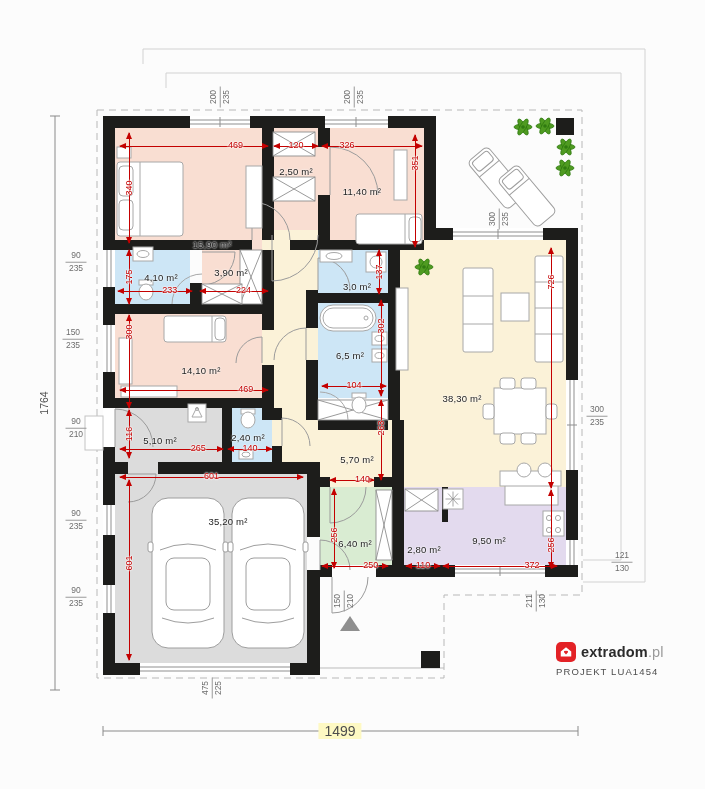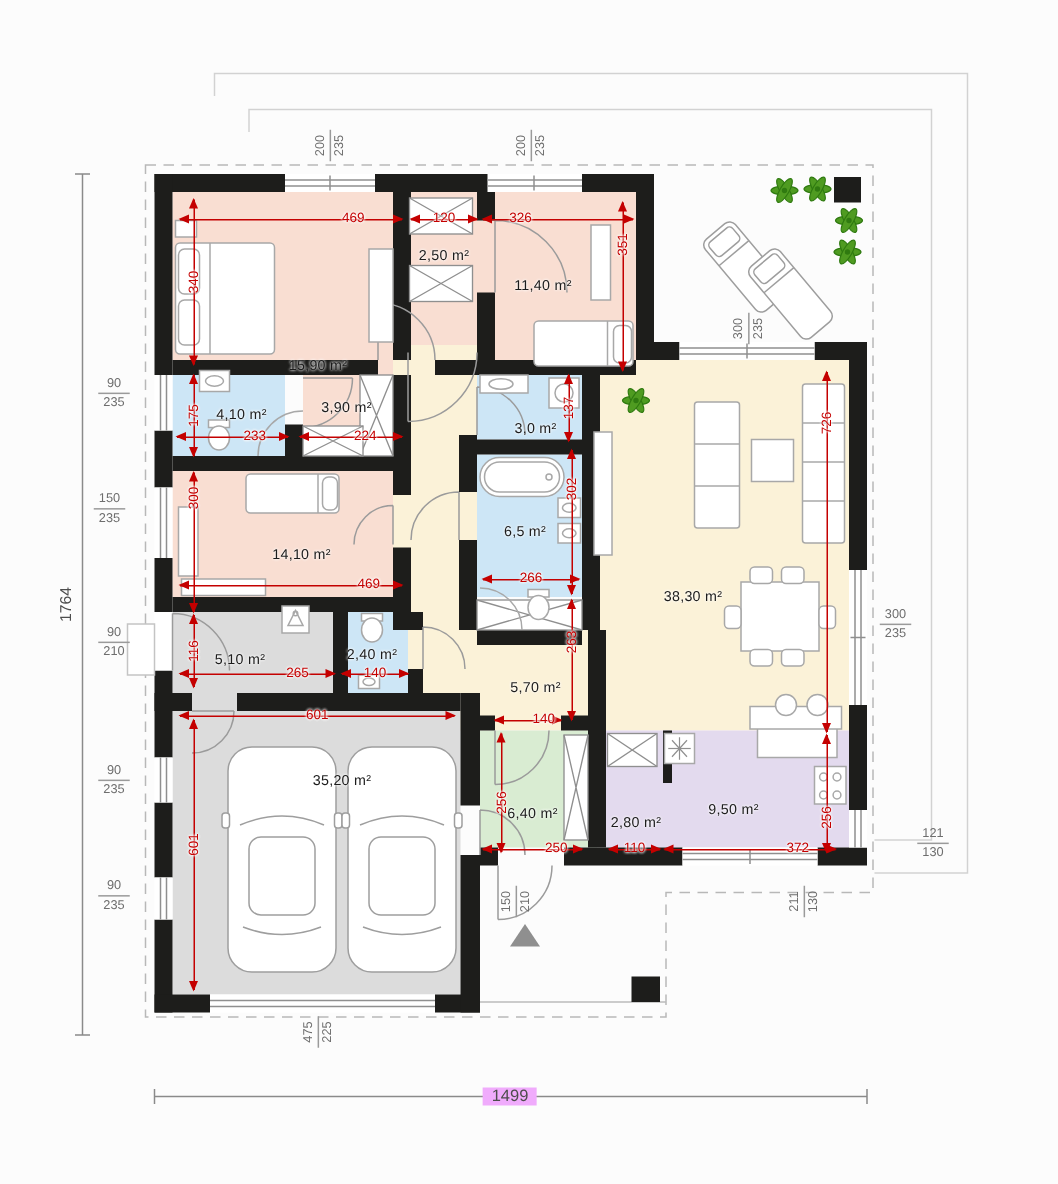--- a/index.html
+++ b/index.html
@@ -32,21 +32,21 @@
   .dim.v span{left:0;transform:translate(-50%,-50%) rotate(-90deg);}
   
   .openlab{position:absolute;display:flex;flex-direction:column;align-items:center;
     font-size:8.5px;line-height:1.15;color:var(--label-gray,#6e6e6e);transform:translate(-50%,-50%);white-space:nowrap;}
   .openlab .bar{width:21px;height:1px;background:#9a9a9a;margin:1px 0;}
   .openlab.rot{transform:translate(-50%,-50%) rotate(-90deg);}
   
   .overall-v{position:absolute;left:44px;top:403px;z-index:4;transform:translate(-50%,-50%) rotate(-90deg);
     font-size:10.5px;color:#4d4d4d;}
   .overall-h{position:absolute;left:340px;top:731px;z-index:4;transform:translate(-50%,-50%);
-    font-size:11px;color:#4d4d4d;background:#f0abfc;padding:0 6px;}
+    font-size:14px;color:#4d4d4d;background:#fef9c3;padding:0 6px;}
   
   .brand{position:absolute;left:556px;top:642px;z-index:5;}
   .brand-row{display:flex;align-items:center;gap:5px;}
   .brand-icon{width:20px;height:20px;background:var(--brand-red,#e32226);border-radius:5px;
     display:flex;align-items:center;justify-content:center;}
   .brand-text{font-size:14.5px;color:#2b2b2b;font-weight:bold;letter-spacing:.2px;}
   .brand-text i{font-style:normal;font-weight:normal;color:#9a9a9a;}
   .brand-project{margin-top:4px;font-size:9.5px;letter-spacing:1.1px;color:#4c4c4c;}
 </style>
 </head>
@@ -430,21 +430,21 @@
       <div class="dim v" style="left: 381px; top: 300px; height: 96px;">
         <i></i>
         <b class="a1"></b>
         <b class="a2"></b>
         <span style="top: 27%;">302</span>
       </div>
       <div class="dim h" style="left: 322px; top: 386px; width: 64px;">
         <i></i>
         <b class="a1"></b>
         <b class="a2"></b>
-        <span style="left: 50%;">266</span>
+        <span style="left: 50%;">104</span>
       </div>
       <div class="dim v" style="left: 129px; top: 410px; height: 48px;">
         <i></i>
         <b class="a1"></b>
         <b class="a2"></b>
         <span style="top: 50%;">116</span>
       </div>
       <div class="dim h" style="left: 120px; top: 449px; width: 103px;">
         <i></i>
         <b class="a1"></b>
@@ -582,13 +582,25 @@
       <div class="openlab rot" style="left: 212px; top: 688px;">
         <span>475</span>
         <span class="bar"></span>
         <span>225</span>
       </div>
     </div>
 
   <div class="overall-v">1764</div>
   <div class="overall-h">1499</div>
 
+  <div class="brand">
+    <div class="brand-row">
+      <span class="brand-icon">
+        <svg width="14" height="14" viewBox="0 0 20 20">
+          <path d="M10 3.2 L17.5 9.2 V16.5 H2.5 V9.2 Z" fill="#ffffff"></path>
+          <path d="M10 9 c1.4,-1.6 3.8,0 2.6,1.8 L10 13.4 L7.4 10.8 c-1.2,-1.8 1.2,-3.4 2.6,-1.8 Z" fill="#e32226"></path>
+        </svg>
+      </span>
+      <span class="brand-text"><b>extradom</b><i>.pl</i></span>
+    </div>
+    <div class="brand-project">PROJEKT LUA1454</div>
+  </div>
 </div>
 
 </body></html>

